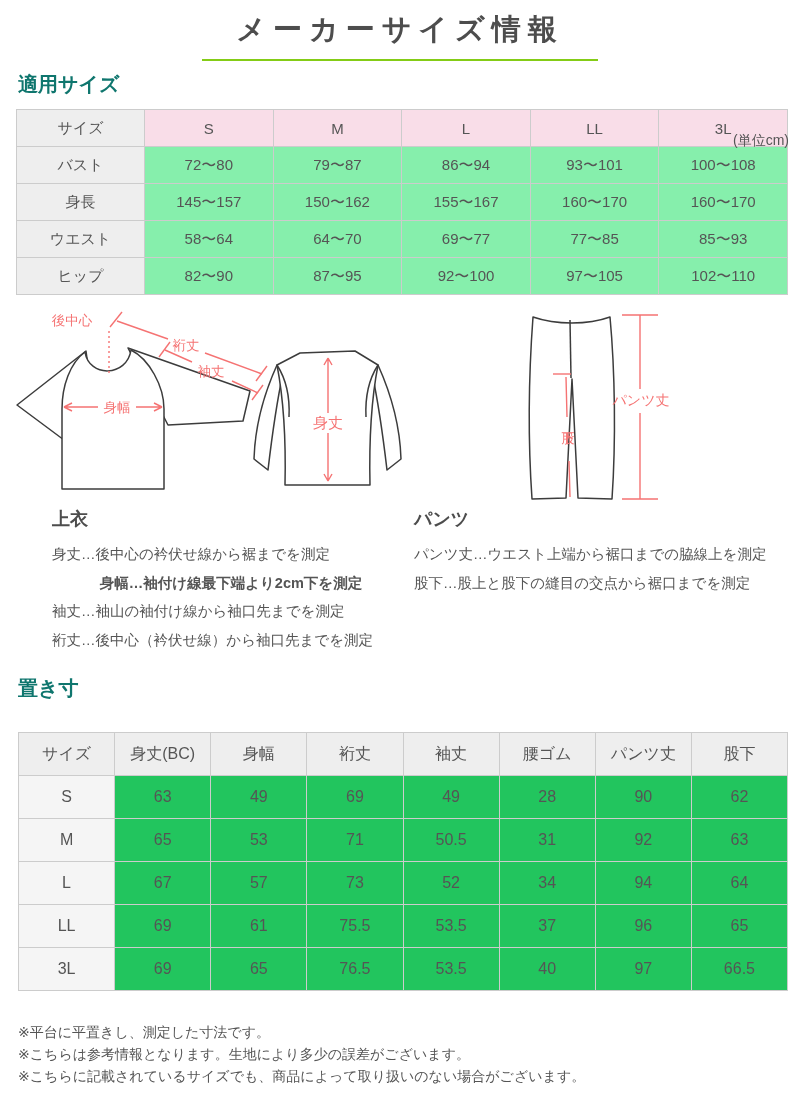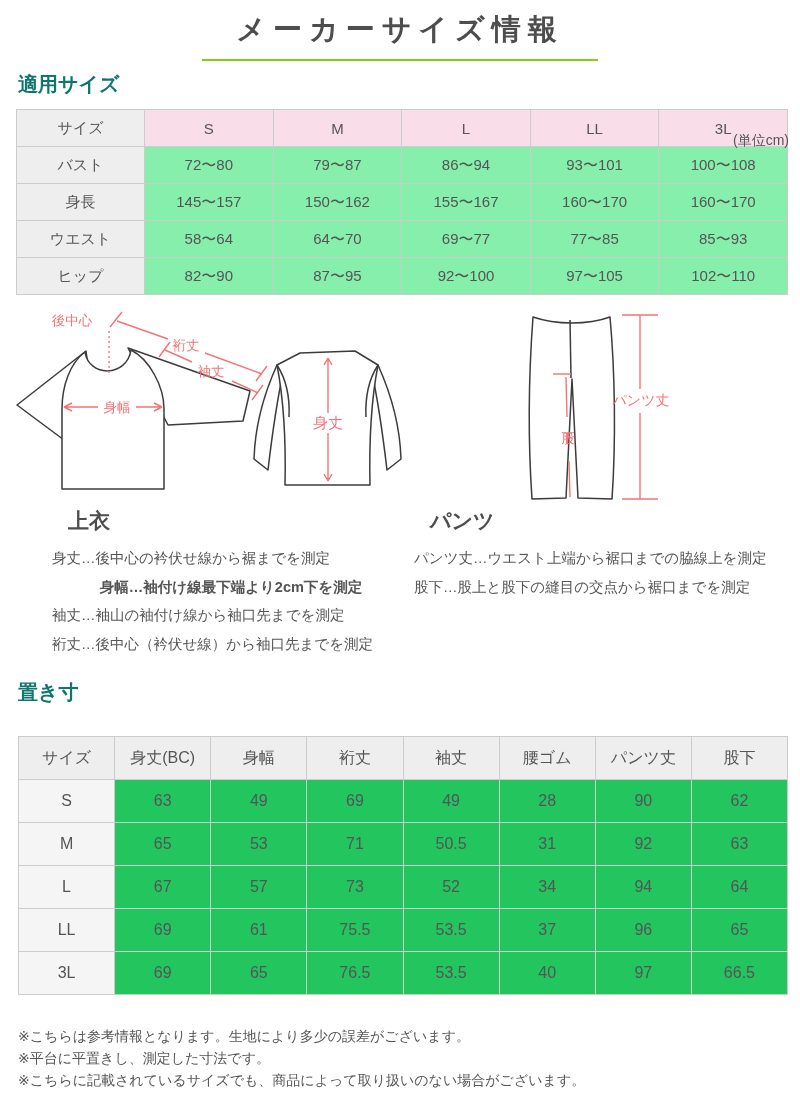--- a/index.html
+++ b/index.html
@@ -28,21 +28,21 @@
   .t1 col.labelcol { width:128px; }
   .t1 .colhead { background:#f9dde8; }
   .t1 td { background:#86efac; }
 
   .diagram-svg { display:block; margin-top:6px; }
   .diagram-svg text { font-family:"Liberation Sans","DejaVu Sans",sans-serif; }
 
   .notes-row { display:flex; margin-top:0; }
   .tops-col { margin-left:52px; width:358px; }
   .pants-col { margin-left:4px; }
-  .notes-head { font-size:21px; font-weight:bold; color:#4d4d4d; margin:0 0 9px 16px; }
+  .notes-head { font-size:18px; font-weight:bold; color:#4d4d4d; margin:0 0 9px 0; }
   .note-line { font-size:14.5px; line-height:28.5px; margin:0; color:#555; }
   .note-line.bold { font-weight:bold;text-align:center; }
 
   table.t2 { border-collapse:collapse; table-layout:fixed; width:770px; margin:30px 0 0 18px; }
   .t2 th, .t2 td {
     border:1px solid #cccccc; height:43px; padding:0;
     font-size:16px; font-weight:normal; text-align:center; vertical-align:middle; color:#555;
   }
   .t2 .colhead { background:#eeeeee; }
   .t2 .rowlabel { background:#f5f5f5; }
@@ -237,16 +237,16 @@
     <td>76.5</td>
     <td>53.5</td>
     <td>40</td>
     <td>97</td>
     <td>66.5</td>
   </tr>
 </tbody>
   </table>
 
 <div class="footnotes">
+  <p class="footnote">※平台に平置きし、測定した寸法です。</p>
   <p class="footnote">※こちらは参考情報となります。生地により多少の誤差がございます。</p>
-  <p class="footnote">※平台に平置きし、測定した寸法です。</p>
   <p class="footnote">※こちらに記載されているサイズでも、商品によって取り扱いのない場合がございます。</p>
 </div>
 
 </body></html>

